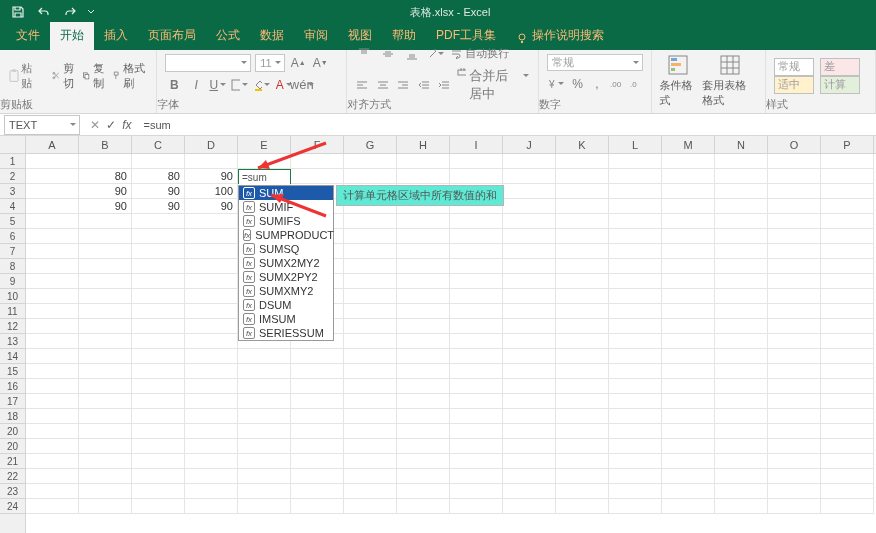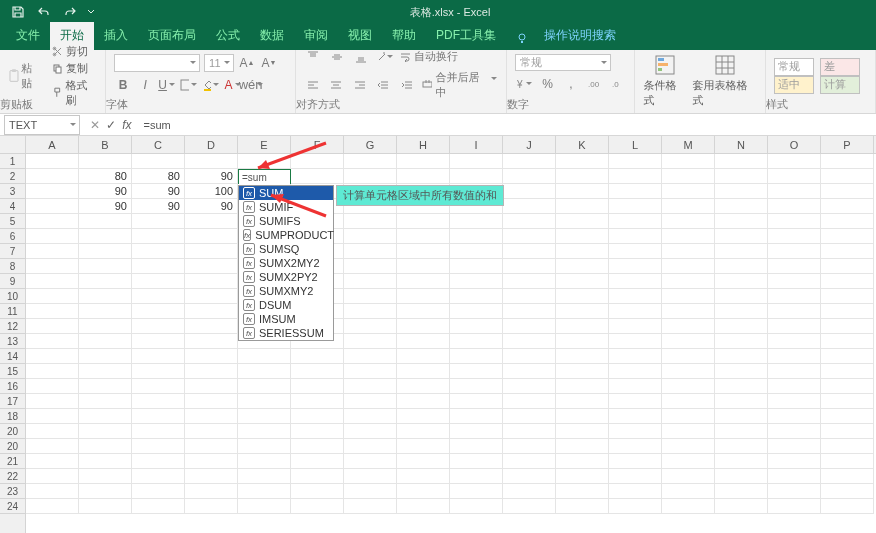--- a/index.html
+++ b/index.html
@@ -3,29 +3,29 @@
 <meta charset="utf-8">
 <style>
   *{box-sizing:border-box;margin:0;padding:0;font-family:"Microsoft YaHei",Arial,sans-serif;}
   body{background:#fff;width:876px;height:533px;overflow:hidden;font-size:12px;color:#444;user-select:none;position:relative}
   .titlebar{height:24px;background:#0b6a46;color:#e6f2ec;display:flex;align-items:center}
   .qat{display:flex;align-items:center;gap:6px;padding:0 8px}
   .qat .qbtn{width:20px;height:18px;display:flex;align-items:center;justify-content:center;color:#e6f2ec}
   .qat svg{display:block}
   .title-text{flex:1;text-align:center;font-size:11px;color:#dce9e2}
   .menubar{height:26px;background:#0b6a46;display:flex;align-items:flex-end;padding:0 6px;position:relative}
-  .tab{padding:5px 10px 6px;color:#86efac;font-size:12px;cursor:pointer}
+  .tab{padding:5px 10px 6px;color:#fdba74;font-size:12px;cursor:pointer}
   .tab.active{background:#f3f3f3;color:#0b6a46}
-  .tell{display:flex;align-items:flex-end;gap:16px;color:#7dd3fc;margin-left:6px;padding:4px 4px 6px}
+  .tell{display:flex;align-items:flex-end;gap:4px;color:#fdba74;margin-left:6px;padding:4px 4px 6px}
   .ribbon{height:64px;background:#f3f3f3;border-bottom:1px solid #d7d7d7;display:flex}
   .group{border-right:1px solid #e1e1e1;padding:4px 8px 16px;position:relative;display:flex;flex-direction:column;justify-content:center}
   .glabel{position:absolute;bottom:1px;left:0;right:0;font-size:11px;color:#7a7a7a}
   .clip{display:flex;align-items:center}
   .clip-big{width:28px;height:34px;display:flex;flex-direction:row;align-items:center;color:#a0a0a0;margin-right:16px}
-  .clip-list{display:flex;flex-direction:column;gap:2px;font-size:11px;color:#606060}
+  .clip-list{display:flex;flex-direction:row;gap:2px;font-size:11px;color:#606060}
   .clip-list span{display:flex;align-items:center;gap:3px}
   .scis svg{opacity:.8}
   .fontgrp{min-width:190px}
   .fontrow{display:flex;align-items:center;gap:4px;margin-bottom:4px}
   .combo{height:18px;border:1px solid #c7c7c7;background:#fff;display:flex;align-items:center;padding:0 14px 0 4px;font-size:11px;color:#9c9c9c;position:relative}
   .combo::after{content:"";position:absolute;right:3px;top:6px;border:3px solid transparent;border-top-color:#888}
   .fname{width:86px}.fsize{width:30px}
   .iconbtn{width:18px;height:18px;display:flex;align-items:center;justify-content:center;color:#7a7a7a}
   .dd{position:relative;padding-right:9px}
   .dd::after{content:"";position:absolute;right:1px;top:7px;border:3px solid transparent;border-top-color:#888}
@@ -236,21 +236,21 @@
       <span class="iconbtn">
           <svg width="12" height="12">
             <path d="M4 3h7M4 6h7M4 9h7M3 4L1 6l2 2" fill="none" stroke="#888"></path>
           </svg>
         </span>
       <span class="iconbtn">
           <svg width="12" height="12">
             <path d="M4 3h7M4 6h7M4 9h7M1 4l2 2-2 2" fill="none" stroke="#888"></path>
           </svg>
         </span>
-      <span class="dd" style="font-size:11px;color:#777;display:flex;align-items:center;gap:3px">
+      <span class="dd" style="font-size:13px;color:#777;display:flex;gap:3px">
           <svg width="11" height="11">
             <rect x="1" y="3" width="9" height="5" fill="none" stroke="#888"></rect>
             <path d="M4 1v3M7 1v3" stroke="#888"></path>
           </svg>
           <span>合并后居中</span>
         </span>
     </div>
     <div class="glabel">对齐方式</div>
   </div>
 

